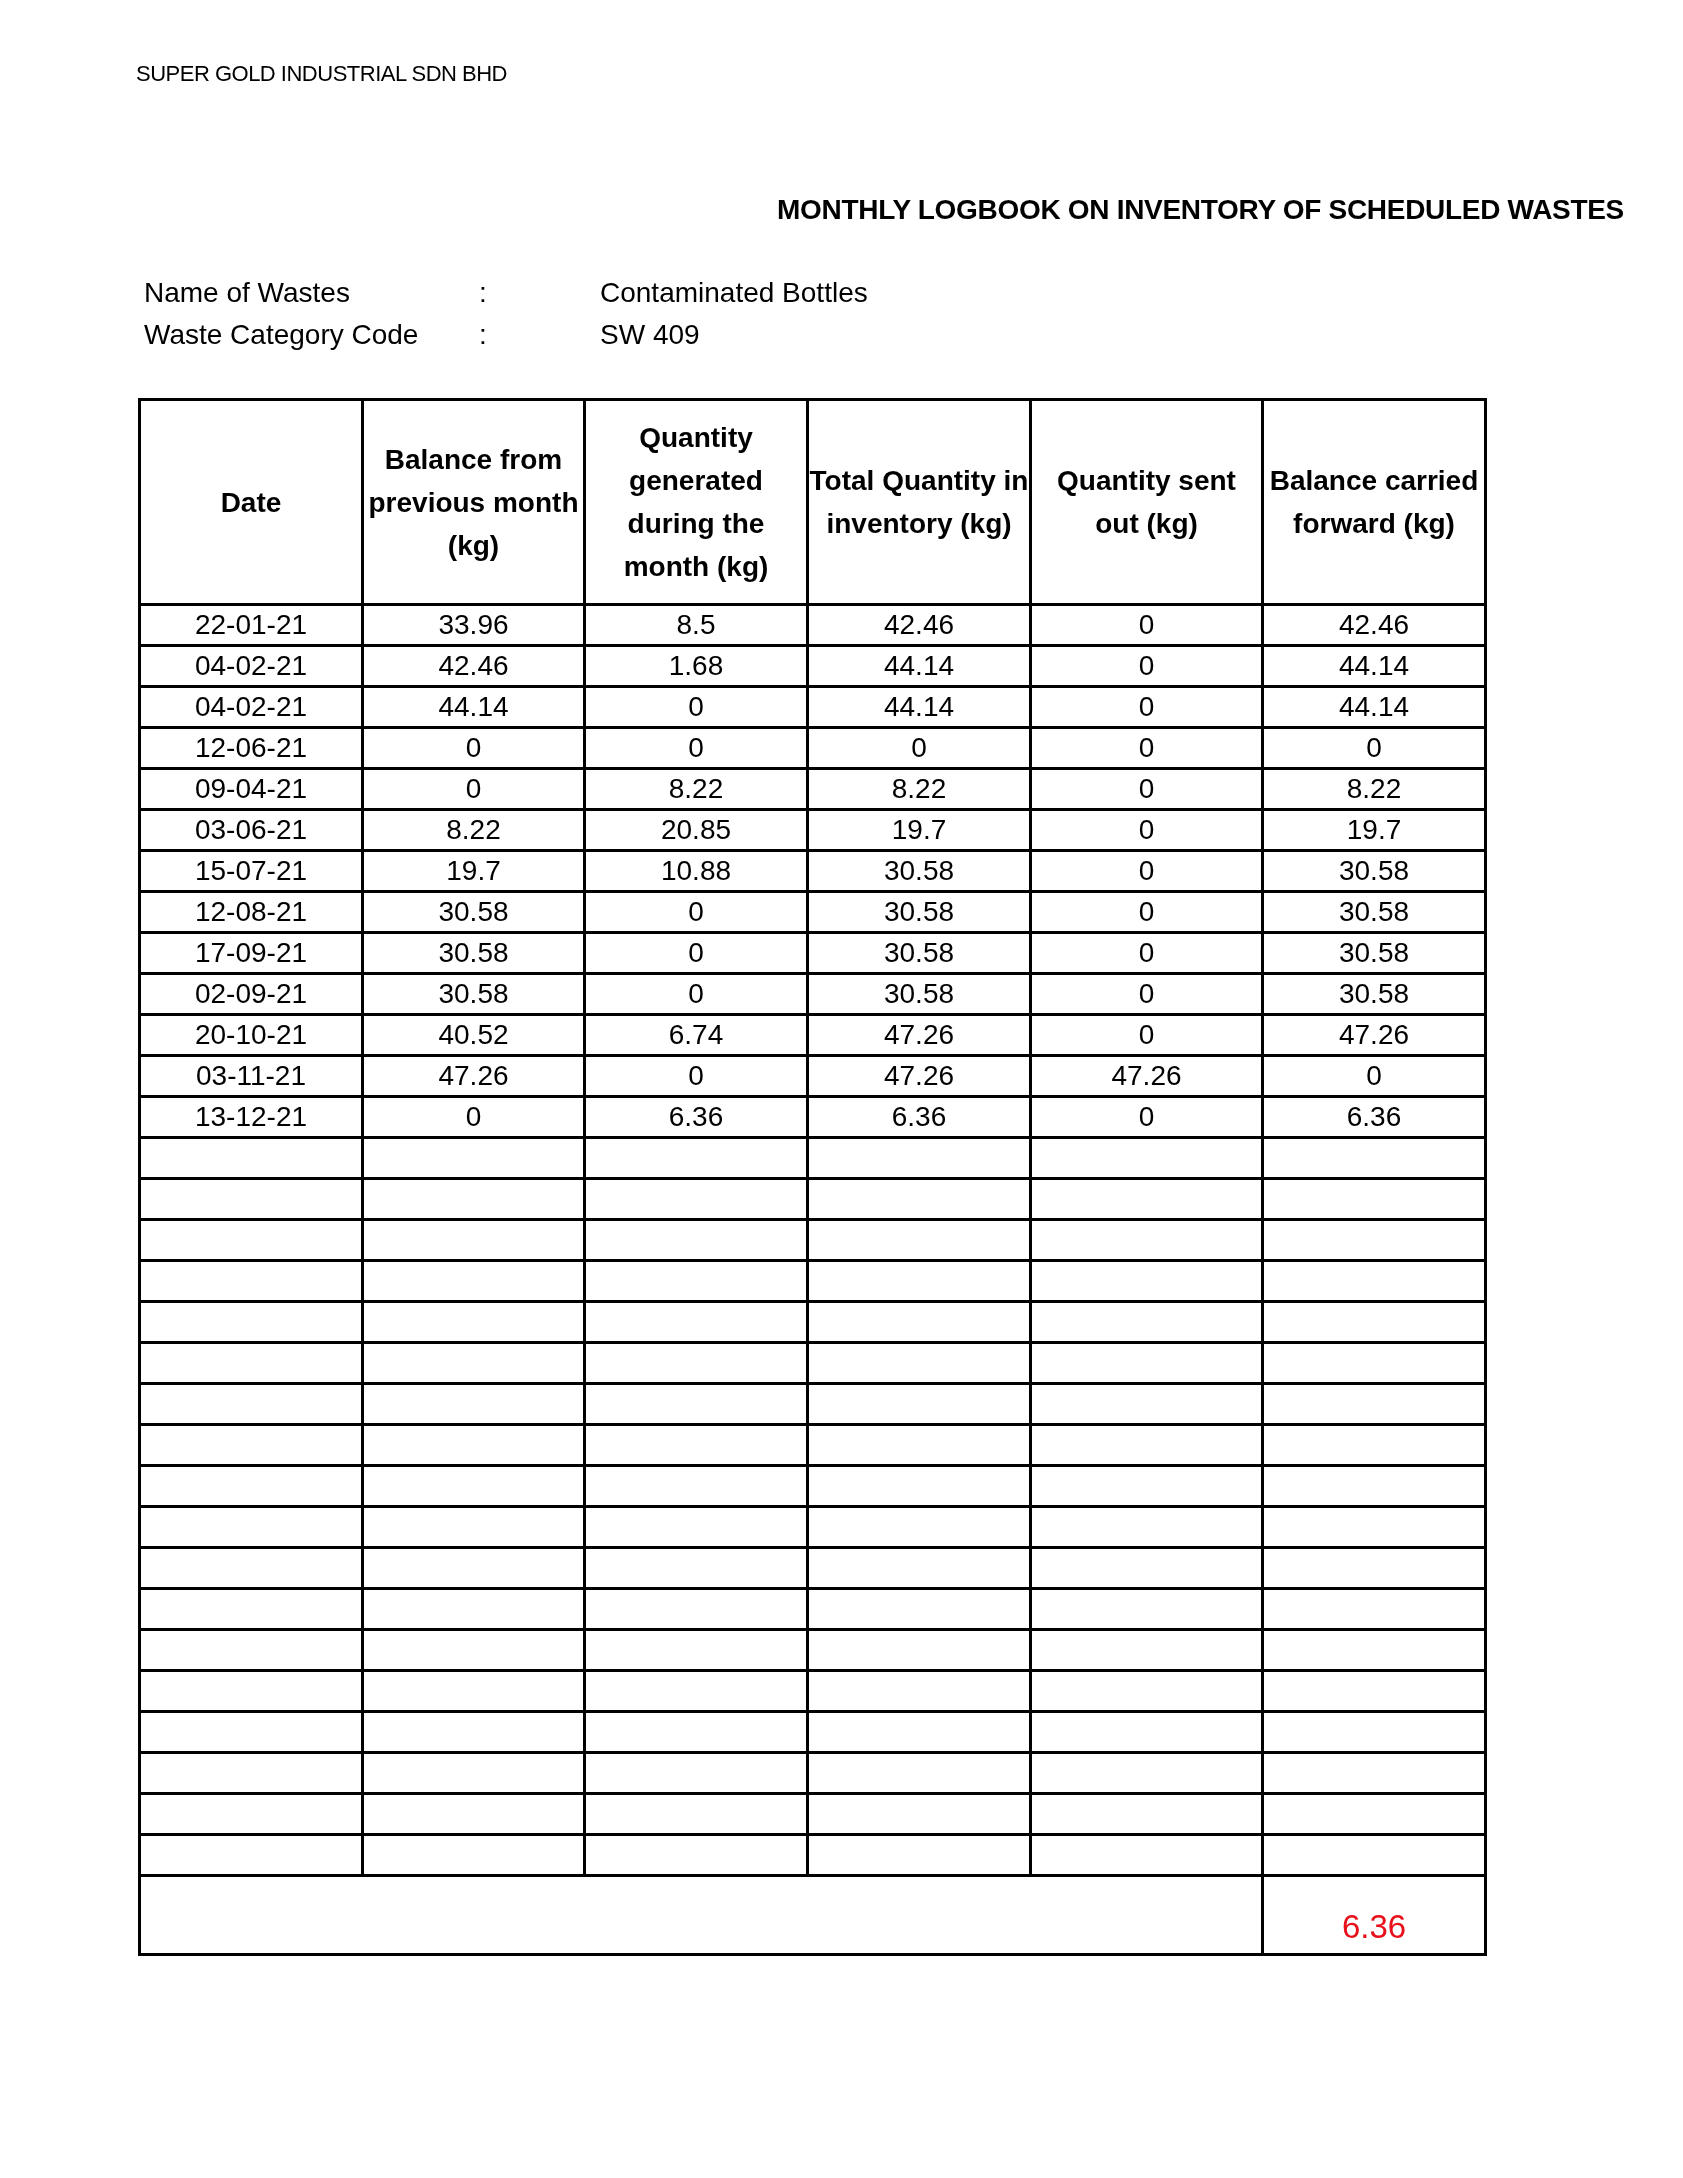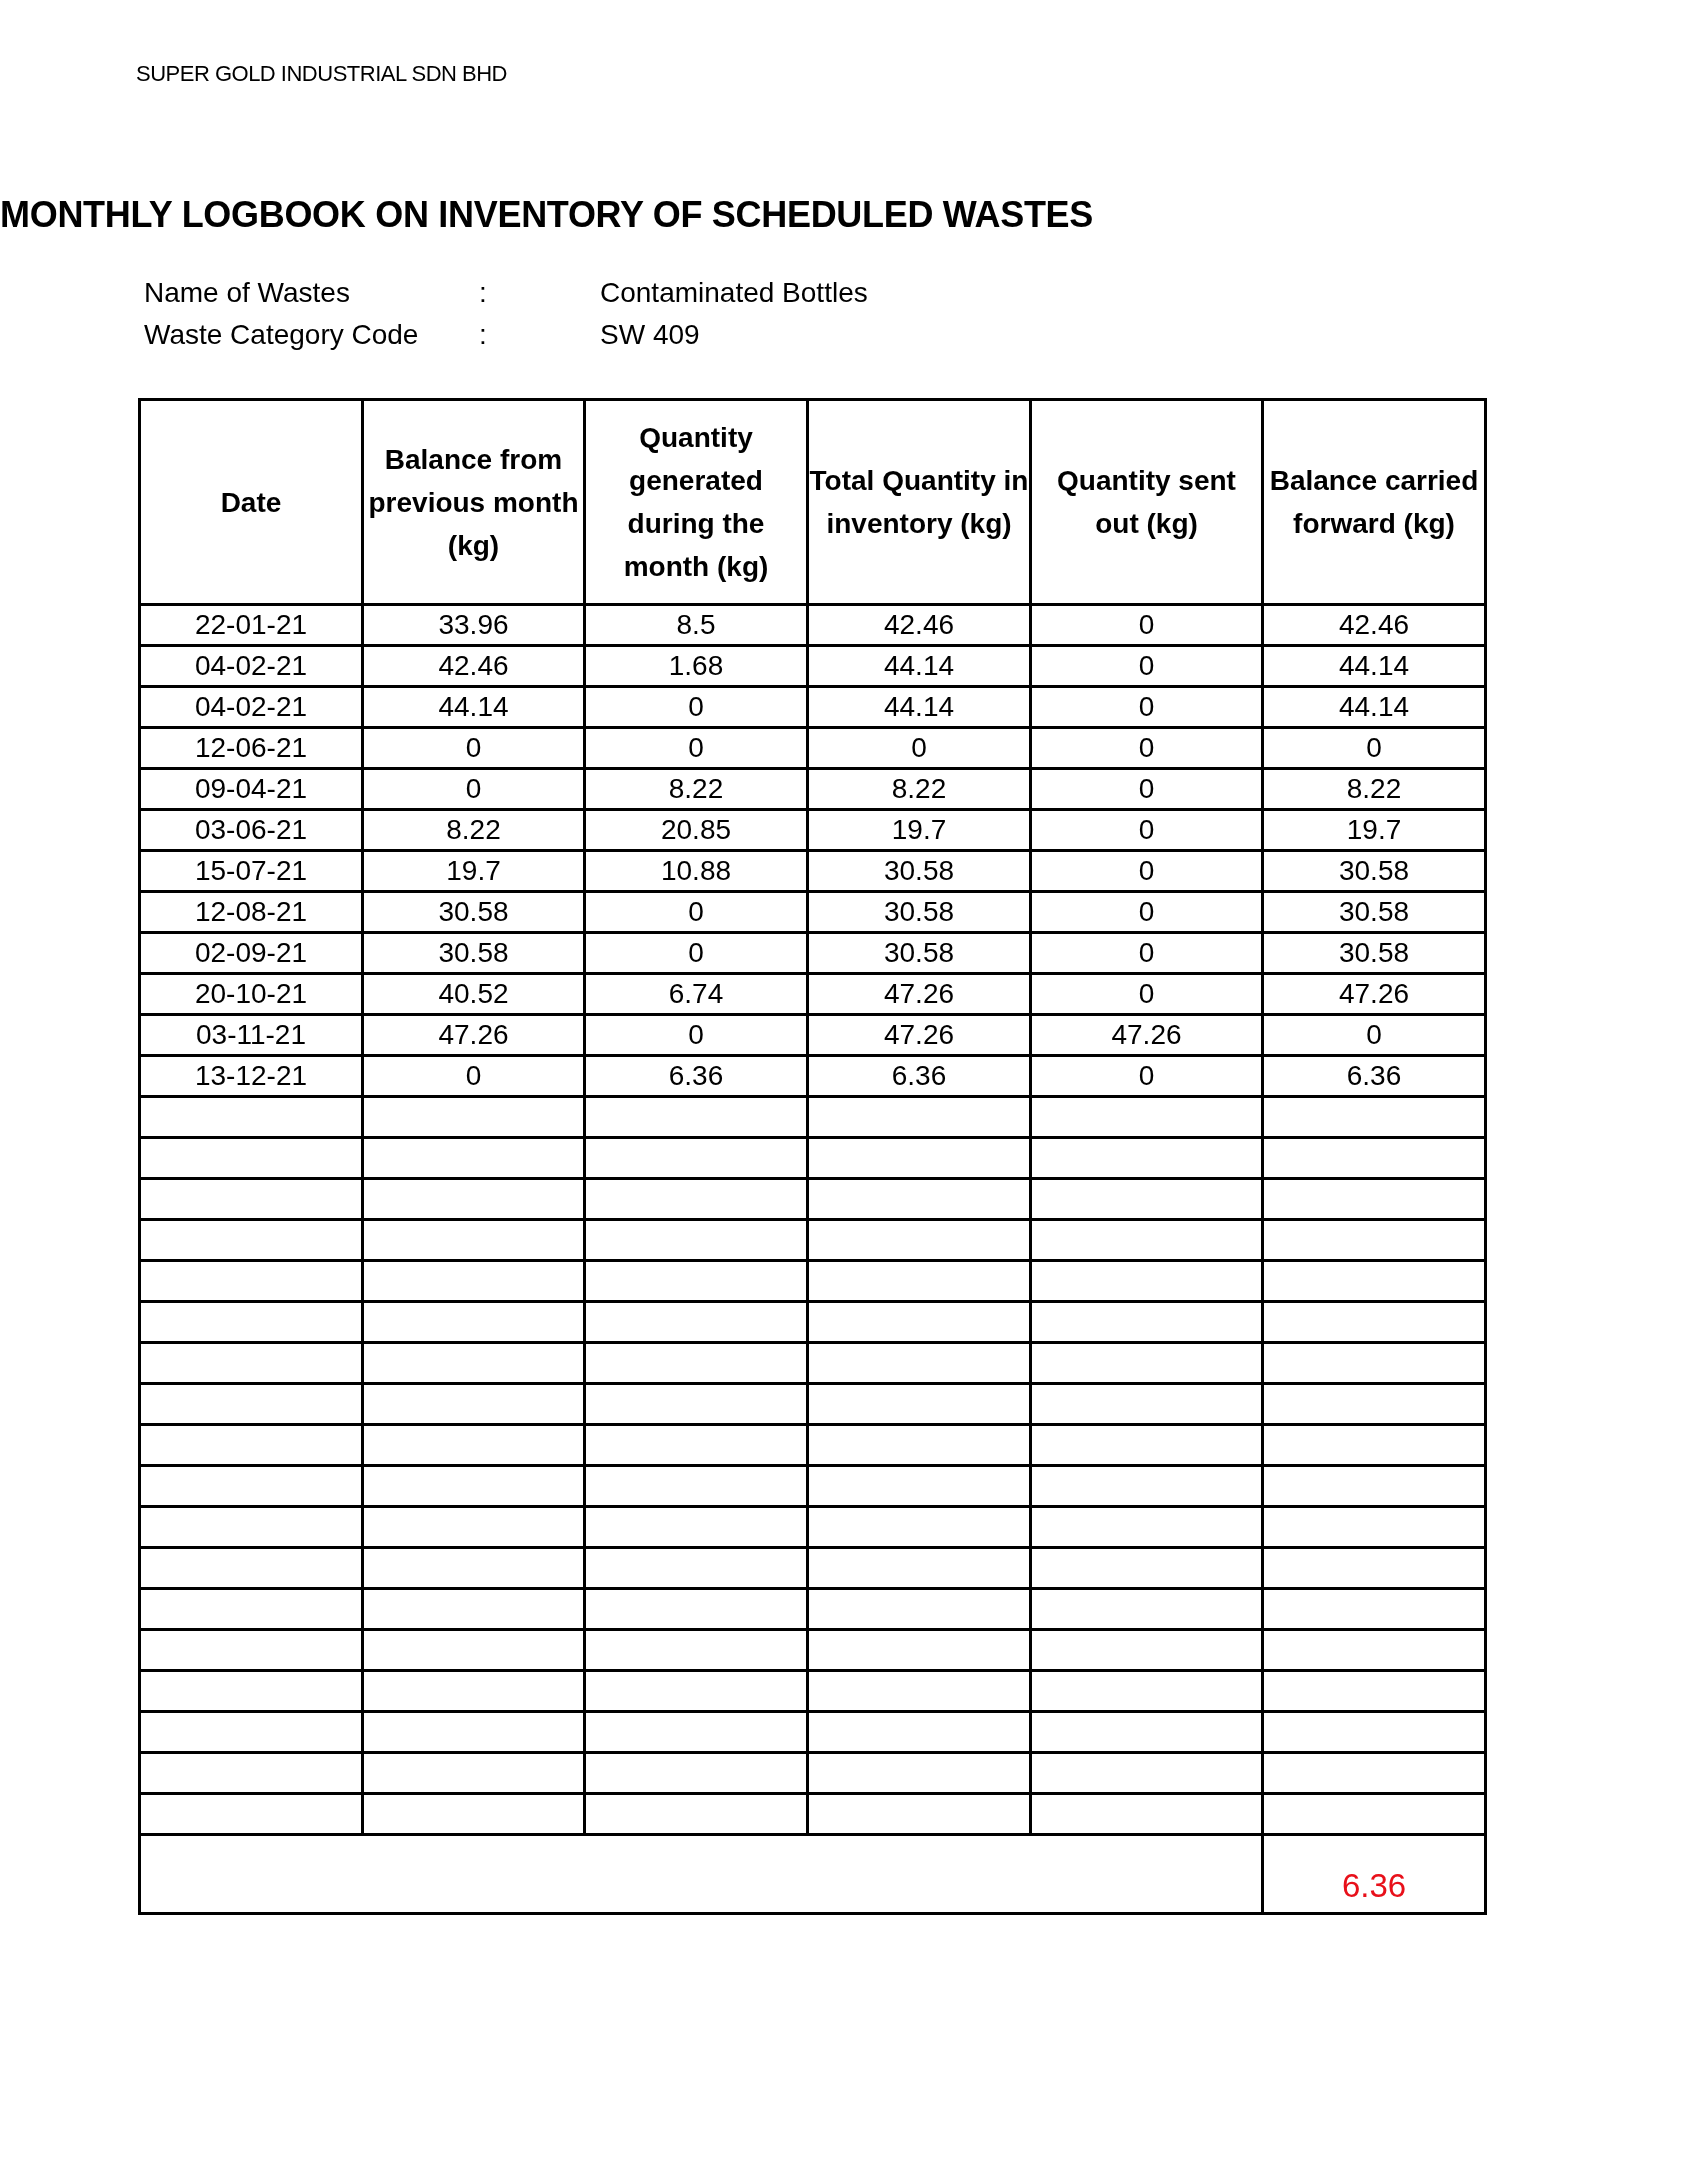--- a/index.html
+++ b/index.html
@@ -1,20 +1,20 @@
 <!DOCTYPE html>
 <html><head>
 <meta charset="utf-8">
 <style>
   html, body { margin: 0; padding: 0; background: #ffffff; }
   body { width: 1683px; height: 2178px; position: relative; overflow: hidden;
          font-family: "Liberation Sans", sans-serif; color: #000; }
   .company { position: absolute; left: 136px; top: 61px; font-size: 22px; letter-spacing: -0.5px; }
-  .title { position: absolute; left: 0; width: 1624px; text-align: left; top: 194px;
-           font-size: 36px; font-weight: bold; letter-spacing: -0.3px; }
+  .title { position: absolute; left: 0; width: 1624px; text-align: right; top: 194px;
+           font-size: 28px; font-weight: bold; letter-spacing: -0.3px; }
   .meta-row { position: absolute; left: 144px; font-size: 28px; }
   .meta-row .lbl { position: absolute; left: 0; white-space: nowrap; }
   .meta-row .colon { position: absolute; left: 335px; }
   .meta-row .val { position: absolute; left: 444px; white-space: nowrap; margin-left: 12px; }
   .meta-1 { top: 277px; }
   .meta-2 { top: 319px; }
 
   table.log { position: absolute; left: 138px; top: 398px; border-collapse: collapse;
               width: 1344px; table-layout: fixed; }
   table.log td, table.log th { border: 3px solid #000; text-align: center; padding: 0;
@@ -119,20 +119,28 @@
       </tr>
       <tr>
         <td>12-08-21</td>
         <td>30.58</td>
         <td>0</td>
         <td>30.58</td>
         <td>0</td>
         <td>30.58</td>
       </tr>
       <tr>
+        <td>17-09-21</td>
+        <td>30.58</td>
+        <td>0</td>
+        <td>30.58</td>
+        <td>0</td>
+        <td>30.58</td>
+      </tr>
+      <tr>
         <td>02-09-21</td>
         <td>30.58</td>
         <td>0</td>
         <td>30.58</td>
         <td>0</td>
         <td>30.58</td>
       </tr>
       <tr>
         <td>20-10-21</td>
         <td>40.52</td>

